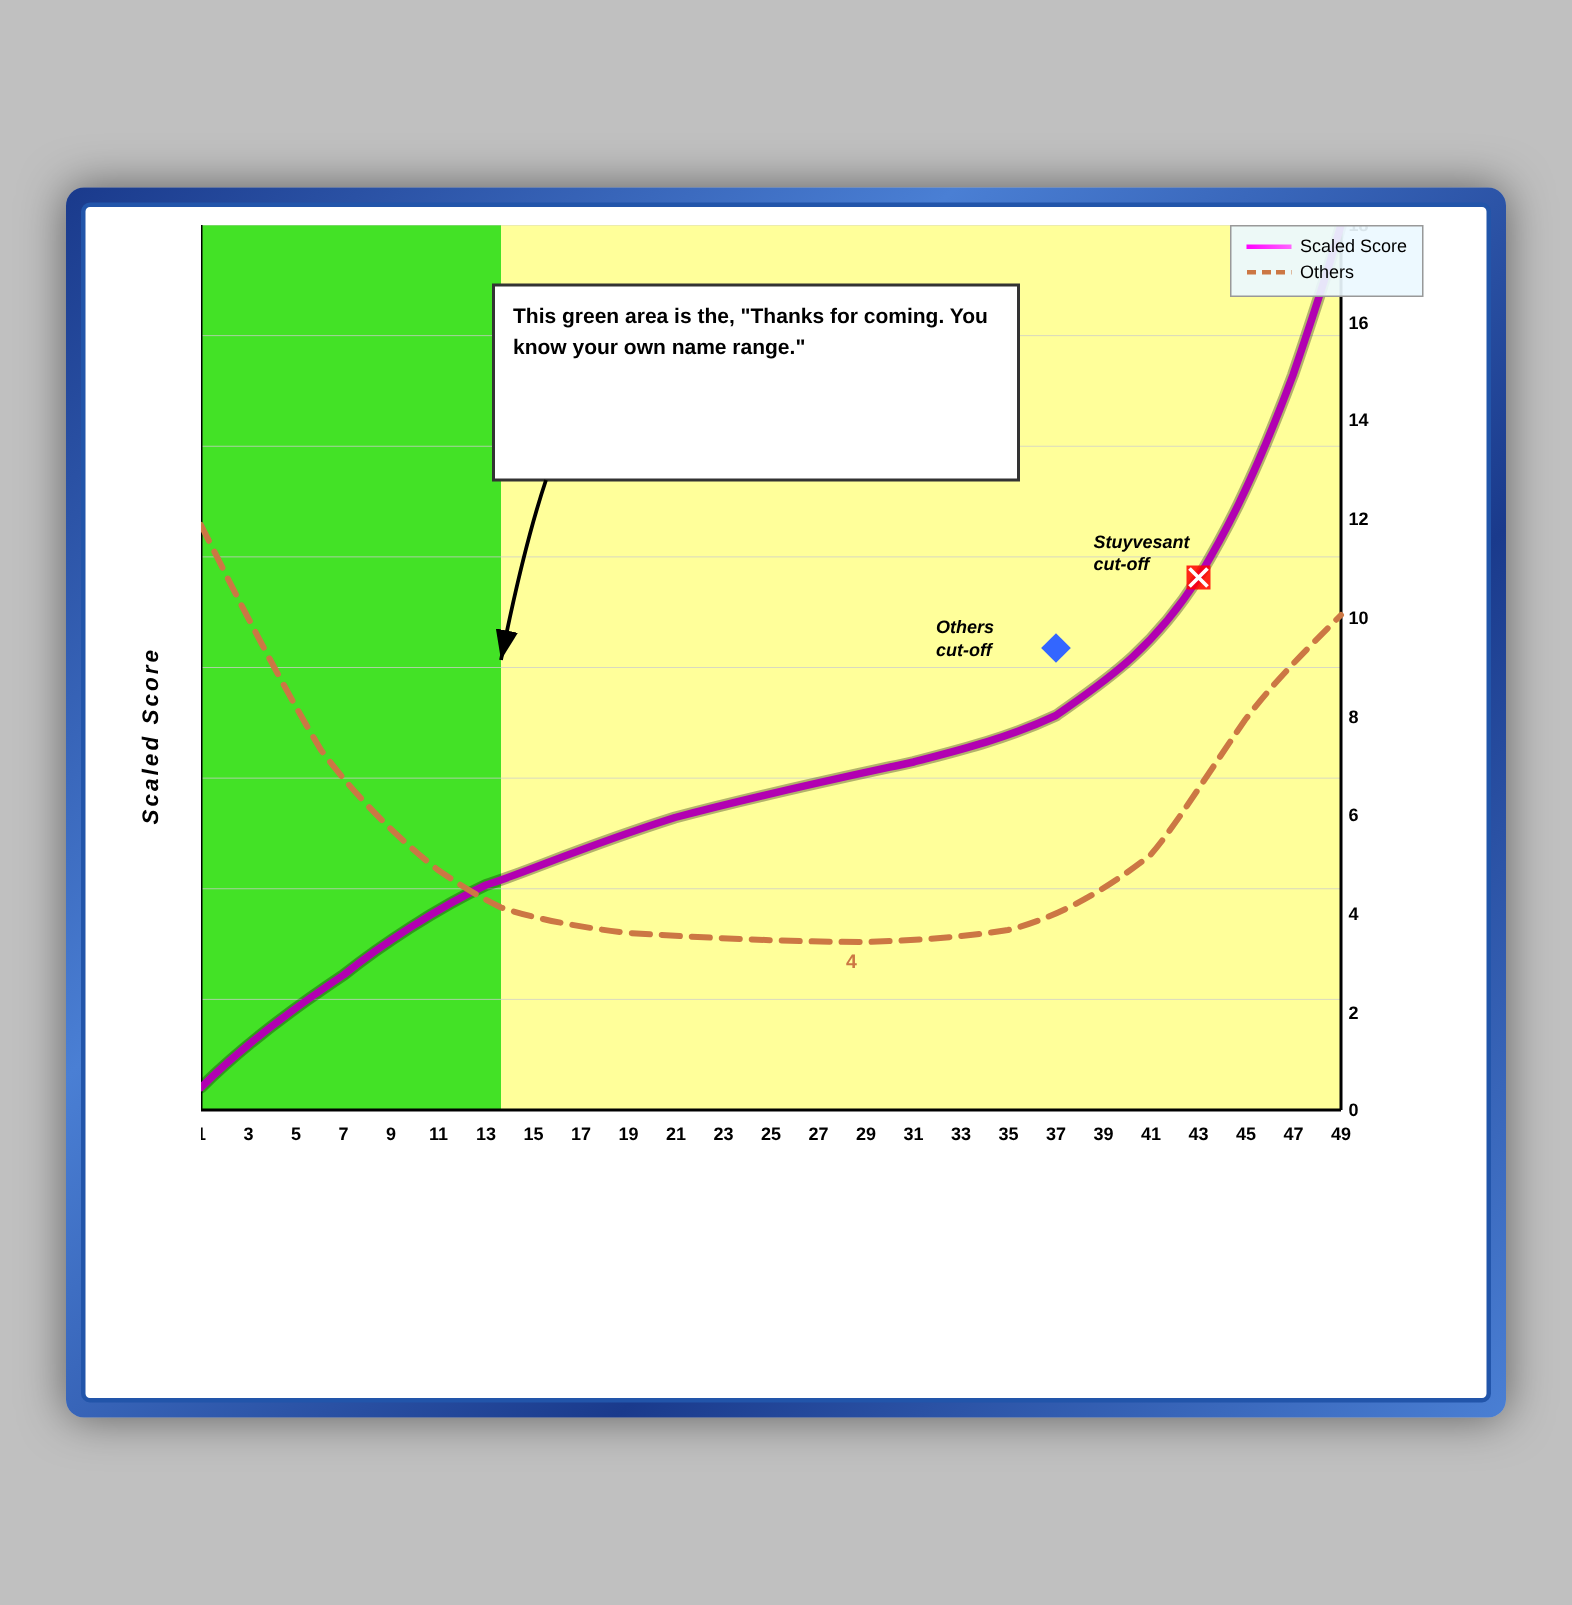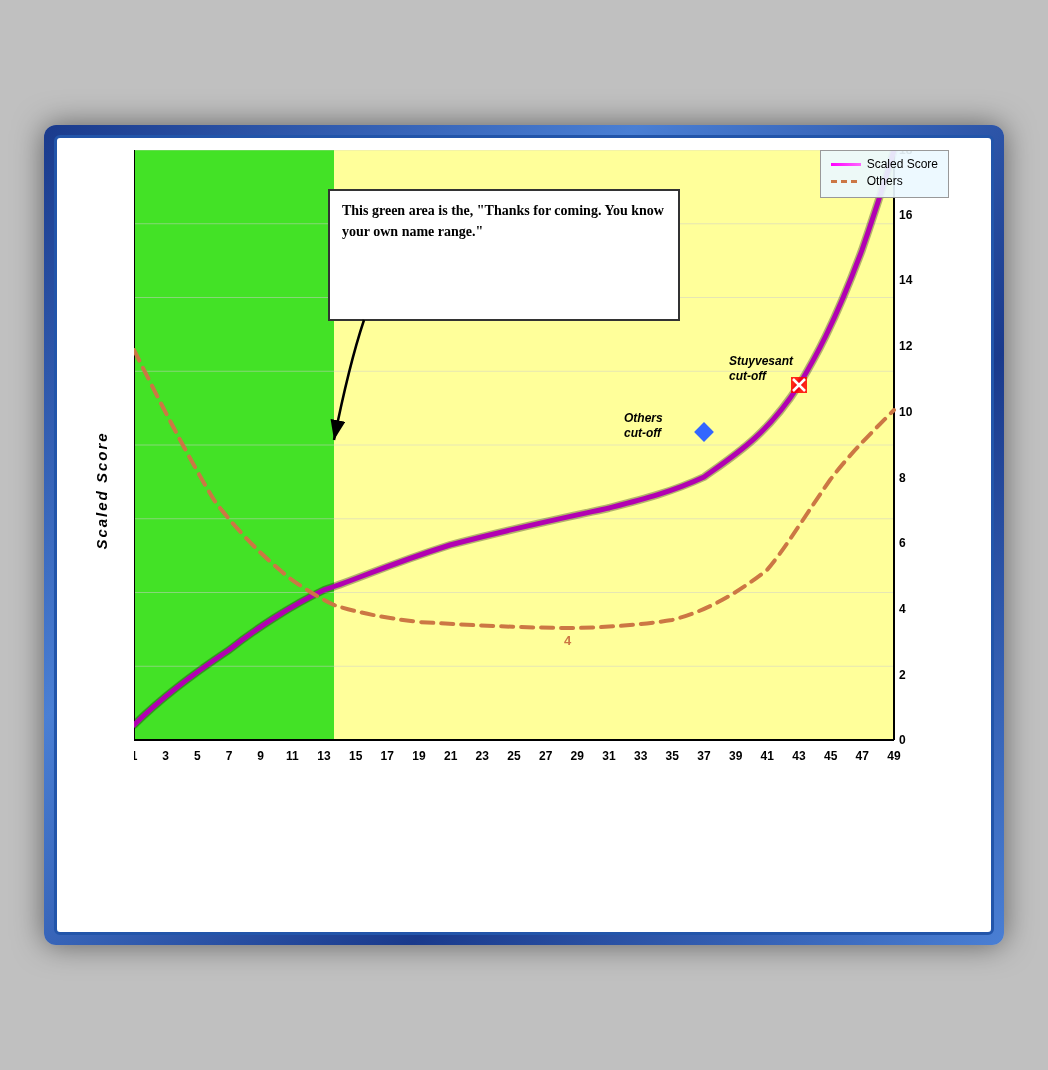--- a/index.html
+++ b/index.html
@@ -182,21 +182,21 @@
 
             <g transform="translate(570, 282)">
               <rect x="-7" y="-7" width="14" height="14" fill="#3366ff" transform="rotate(45)"></rect>
             </g>
 
             <text x="490" y="272" font-size="12" font-weight="bold" font-style="italic" fill="#000">Others</text>
             <text x="490" y="287" font-size="12" font-weight="bold" font-style="italic" fill="#000">cut-off</text>
 
             <rect x="195" y="40" width="350" height="130" fill="white" stroke="#333" stroke-width="2"></rect>
             <foreignObject x="200" y="46" width="340" height="120">
-              <div xmlns="http://www.w3.org/1999/xhtml" style="font-family:Liberation Serif, serif; font-size:14px; font-weight:bold; color:#000; padding:4px 8px; line-height:1.5;">
+              <div xmlns="http://www.w3.org/1999/xhtml" style="font-family:Liberation Sans, sans-serif; font-size:14px; font-weight:bold; color:#000; padding:4px 8px; line-height:1.5;">
                 This green area is the, "Thanks for coming. You know your own name range."
               </div>
             </foreignObject>
 
             <path d="M 230,170 C 220,200 210,240 200,290" fill="none" stroke="#000" stroke-width="2.5" marker-end="url(#arrowhead)"></path>
             <defs>
               <marker id="arrowhead" markerWidth="8" markerHeight="6" refX="8" refY="3" orient="auto">
                 <polygon points="0 0, 8 3, 0 6" fill="#000"></polygon>
               </marker>
             </defs>

